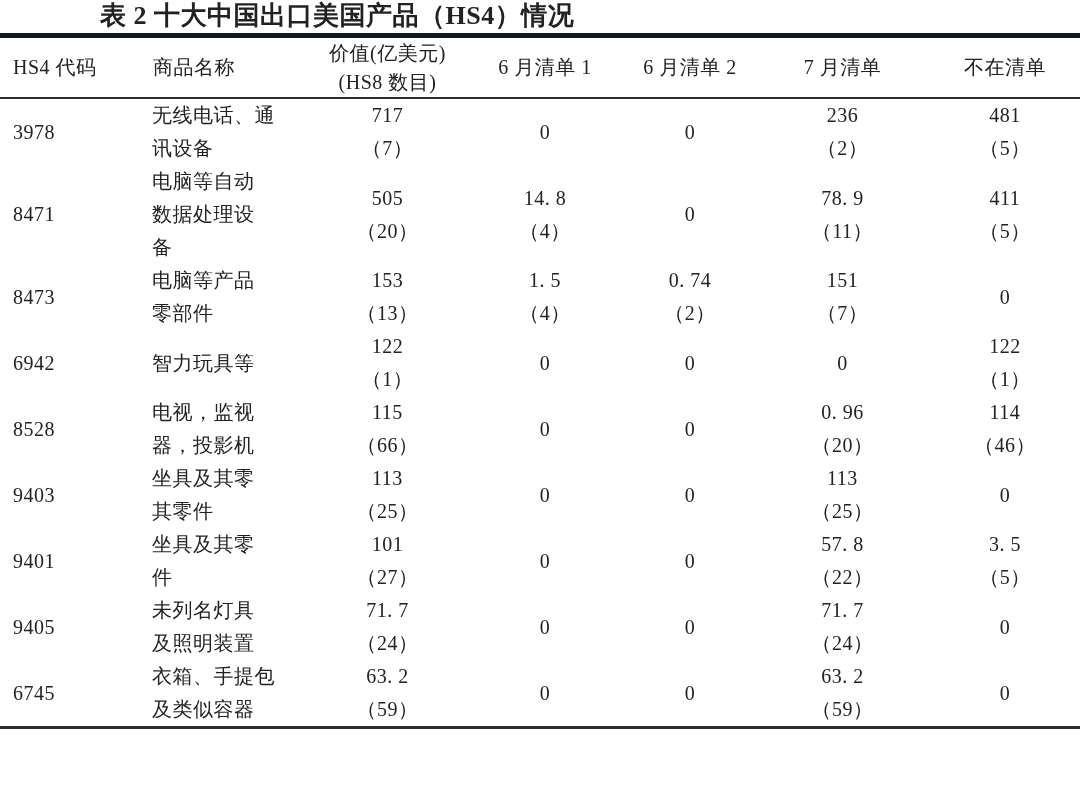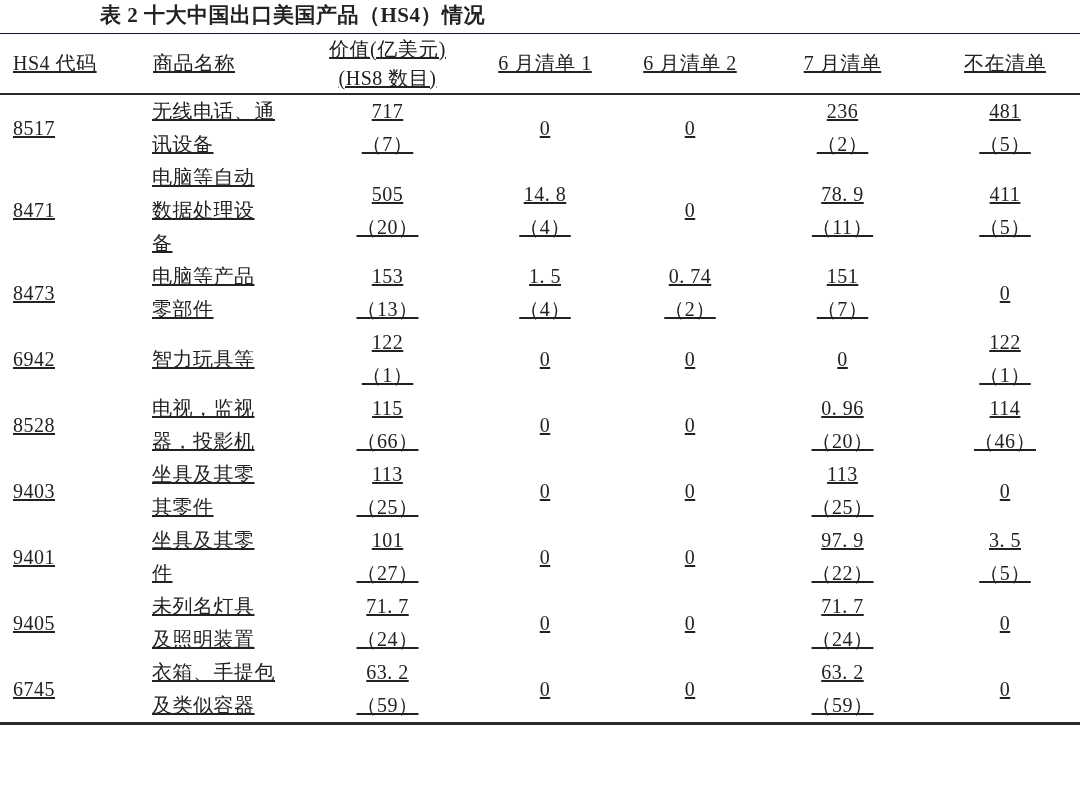--- a/index.html
+++ b/index.html
@@ -2,26 +2,26 @@
 <html><head>
 <meta charset="utf-8">
 <style>
   html,body{margin:0;padding:0;background:#ffffff;}
   .page{
     width:1080px;height:795px;background:#ffffff;position:relative;overflow:hidden;
     font-family:"Liberation Serif","DejaVu Serif",serif;color:#222222;
   }
   .title{
     height:33px;padding-left:100px;box-sizing:border-box;
-    font-size:21px;font-weight:bold;line-height:31px;letter-spacing:.5px;
+    font-size:26px;font-weight:bold;line-height:31px;letter-spacing:.5px;
     white-space:nowrap;
   }
   table.hs-table{
     width:1080px;table-layout:fixed;border-collapse:collapse;
-    border-top:1px solid #0f172a;border-bottom:3px solid #2b2b2b;text-decoration:underline;
+    border-top:5px solid #0f172a;border-bottom:3px solid #2b2b2b;
   }
   table.hs-table th{
     font-weight:normal;font-size:20px;height:59px;vertical-align:middle;
     border-bottom:2px solid #2b2b2b;white-space:pre-line;line-height:29px;
     padding:0;letter-spacing:.5px;
   }
   table.hs-table td{
     font-size:20px;vertical-align:middle;white-space:pre-line;line-height:33px;
     padding:0;letter-spacing:.5px;
   }
@@ -54,21 +54,21 @@
         <th class="num">价值(亿美元)
 (HS8 数目)</th>
         <th class="num">6 月清单 1</th>
         <th class="num">6 月清单 2</th>
         <th class="num">7 月清单</th>
         <th class="num">不在清单</th>
       </tr>
     </thead>
     <tbody>
       <tr class="r66">
-        <td class="al">8517</td>
+        <td class="al">3978</td>
         <td class="name-col">无线电话、通
 讯设备</td>
         <td class="num">717
 （7）</td>
         <td class="num">0</td>
         <td class="num">0</td>
         <td class="num">236
 （2）</td>
         <td class="num">481
 （5）</td>
@@ -139,21 +139,21 @@
         <td class="num">0</td>
       </tr>
       <tr class="r66">
         <td class="al">9401</td>
         <td class="name-col">坐具及其零
 件</td>
         <td class="num">101
 （27）</td>
         <td class="num">0</td>
         <td class="num">0</td>
-        <td class="num">97. 9
+        <td class="num">57. 8
 （22）</td>
         <td class="num">3. 5
 （5）</td>
       </tr>
       <tr class="r66">
         <td class="al">9405</td>
         <td class="name-col">未列名灯具
 及照明装置</td>
         <td class="num">71. 7
 （24）</td>

